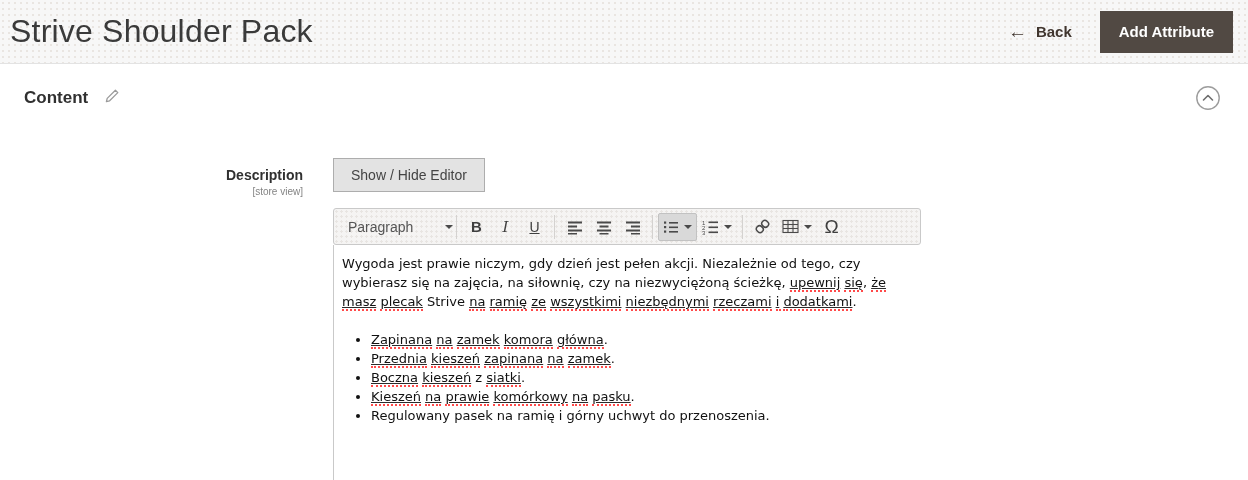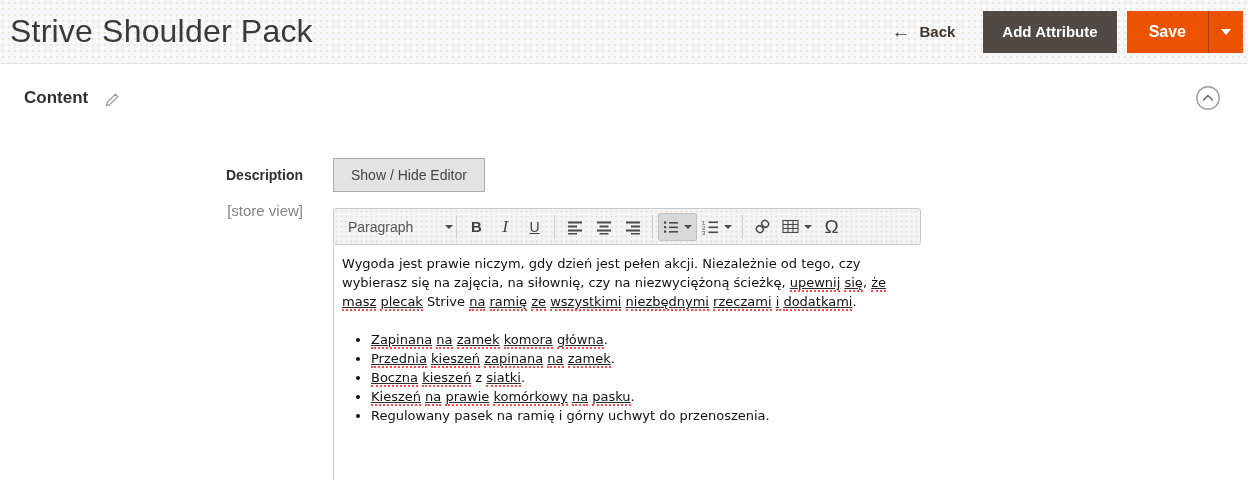--- a/index.html
+++ b/index.html
@@ -36,29 +36,29 @@
   }
   .save-divider { width:1px; background:rgba(0,0,0,.28); }
   .save-caret-btn {
     width:34px; background:#eb5202; border:none; cursor:pointer;
     display:flex; align-items:center; justify-content:center;
   }
   .caret-down { width:0; height:0; border-left:4px solid transparent; border-right:4px solid transparent; border-top:4px solid #4a4a4a; display:inline-block; }
   .caret-white { border-left-width:5px; border-right-width:5px; border-top:6px solid #fff; }
   
   .section-header { display:flex; align-items:center; justify-content:space-between; padding:21px 24px 0 24px; }
-  .section-title-wrap { display:flex; align-items:flex-end; gap:16px; }
+  .section-title-wrap { display:flex; align-items:flex-start; gap:16px; }
   .section-title { font-size:17px; font-weight:600; color:#303030; }
   .edit-pencil { cursor:pointer; display:inline-flex; }
   .collapse-btn { background:none; border:none; cursor:pointer; display:inline-flex; margin-right:3px; }
   
   .form-row { display:flex; margin-top:47px; }
   .label-col { width:303px; text-align:right; padding-top:9px; flex:none; }
   .field-label { font-size:14px; font-weight:600; color:#303030;margin-left:36px; }
-  .field-scope { font-size:15px; color:#848484; margin-top:19px;padding-left:12px; }
+  .field-scope { font-size:10px; color:#848484; margin-top:3px;padding-left:12px; }
   .field-col { margin-left:30px; flex:1; min-width:0; }
   .btn-secondary {
     height:34px; padding:0 17px; background:#e3e3e3; border:1px solid #adadad; color:#444;
     font-family:inherit; font-size:14px; cursor:pointer; margin-bottom:16px; display:block;
   }
   
   .editor-toolbar {
     width:588px; height:37px; display:flex; align-items:center; padding:0 5px;
     background-color:#f5f4f3;
     background-image: radial-gradient(circle, #e8e5e2 1px, transparent 1.1px);
@@ -104,27 +104,20 @@
 <div class="page">
 
   <header class="page-header">
     <h1 class="page-title">Strive Shoulder Pack</h1>
     <div class="header-actions">
       <button class="back-link">
         <span class="back-arrow">←</span>
         <span>Back</span>
       </button>
       <button class="btn-dark">Add Attribute</button>
-      <div class="save-split">
-        <button class="save-main">Save</button>
-        <div class="save-divider"></div>
-        <button class="save-caret-btn">
-          <span class="caret-down caret-white"></span>
-        </button>
-      </div>
     </div>
   </header>
 
   <section class="content-section">
     <div class="section-header">
       <div class="section-title-wrap">
         <span class="section-title">Content</span>
         <span class="edit-pencil">
           <svg width="16" height="16" viewBox="0 0 16 16">
             <path d="M11.4 2.2l2.4 2.4L5.6 12.8l-3.2.8.8-3.2z" fill="none" stroke="#9b9b9b" stroke-width="1.3" stroke-linejoin="round"></path>

